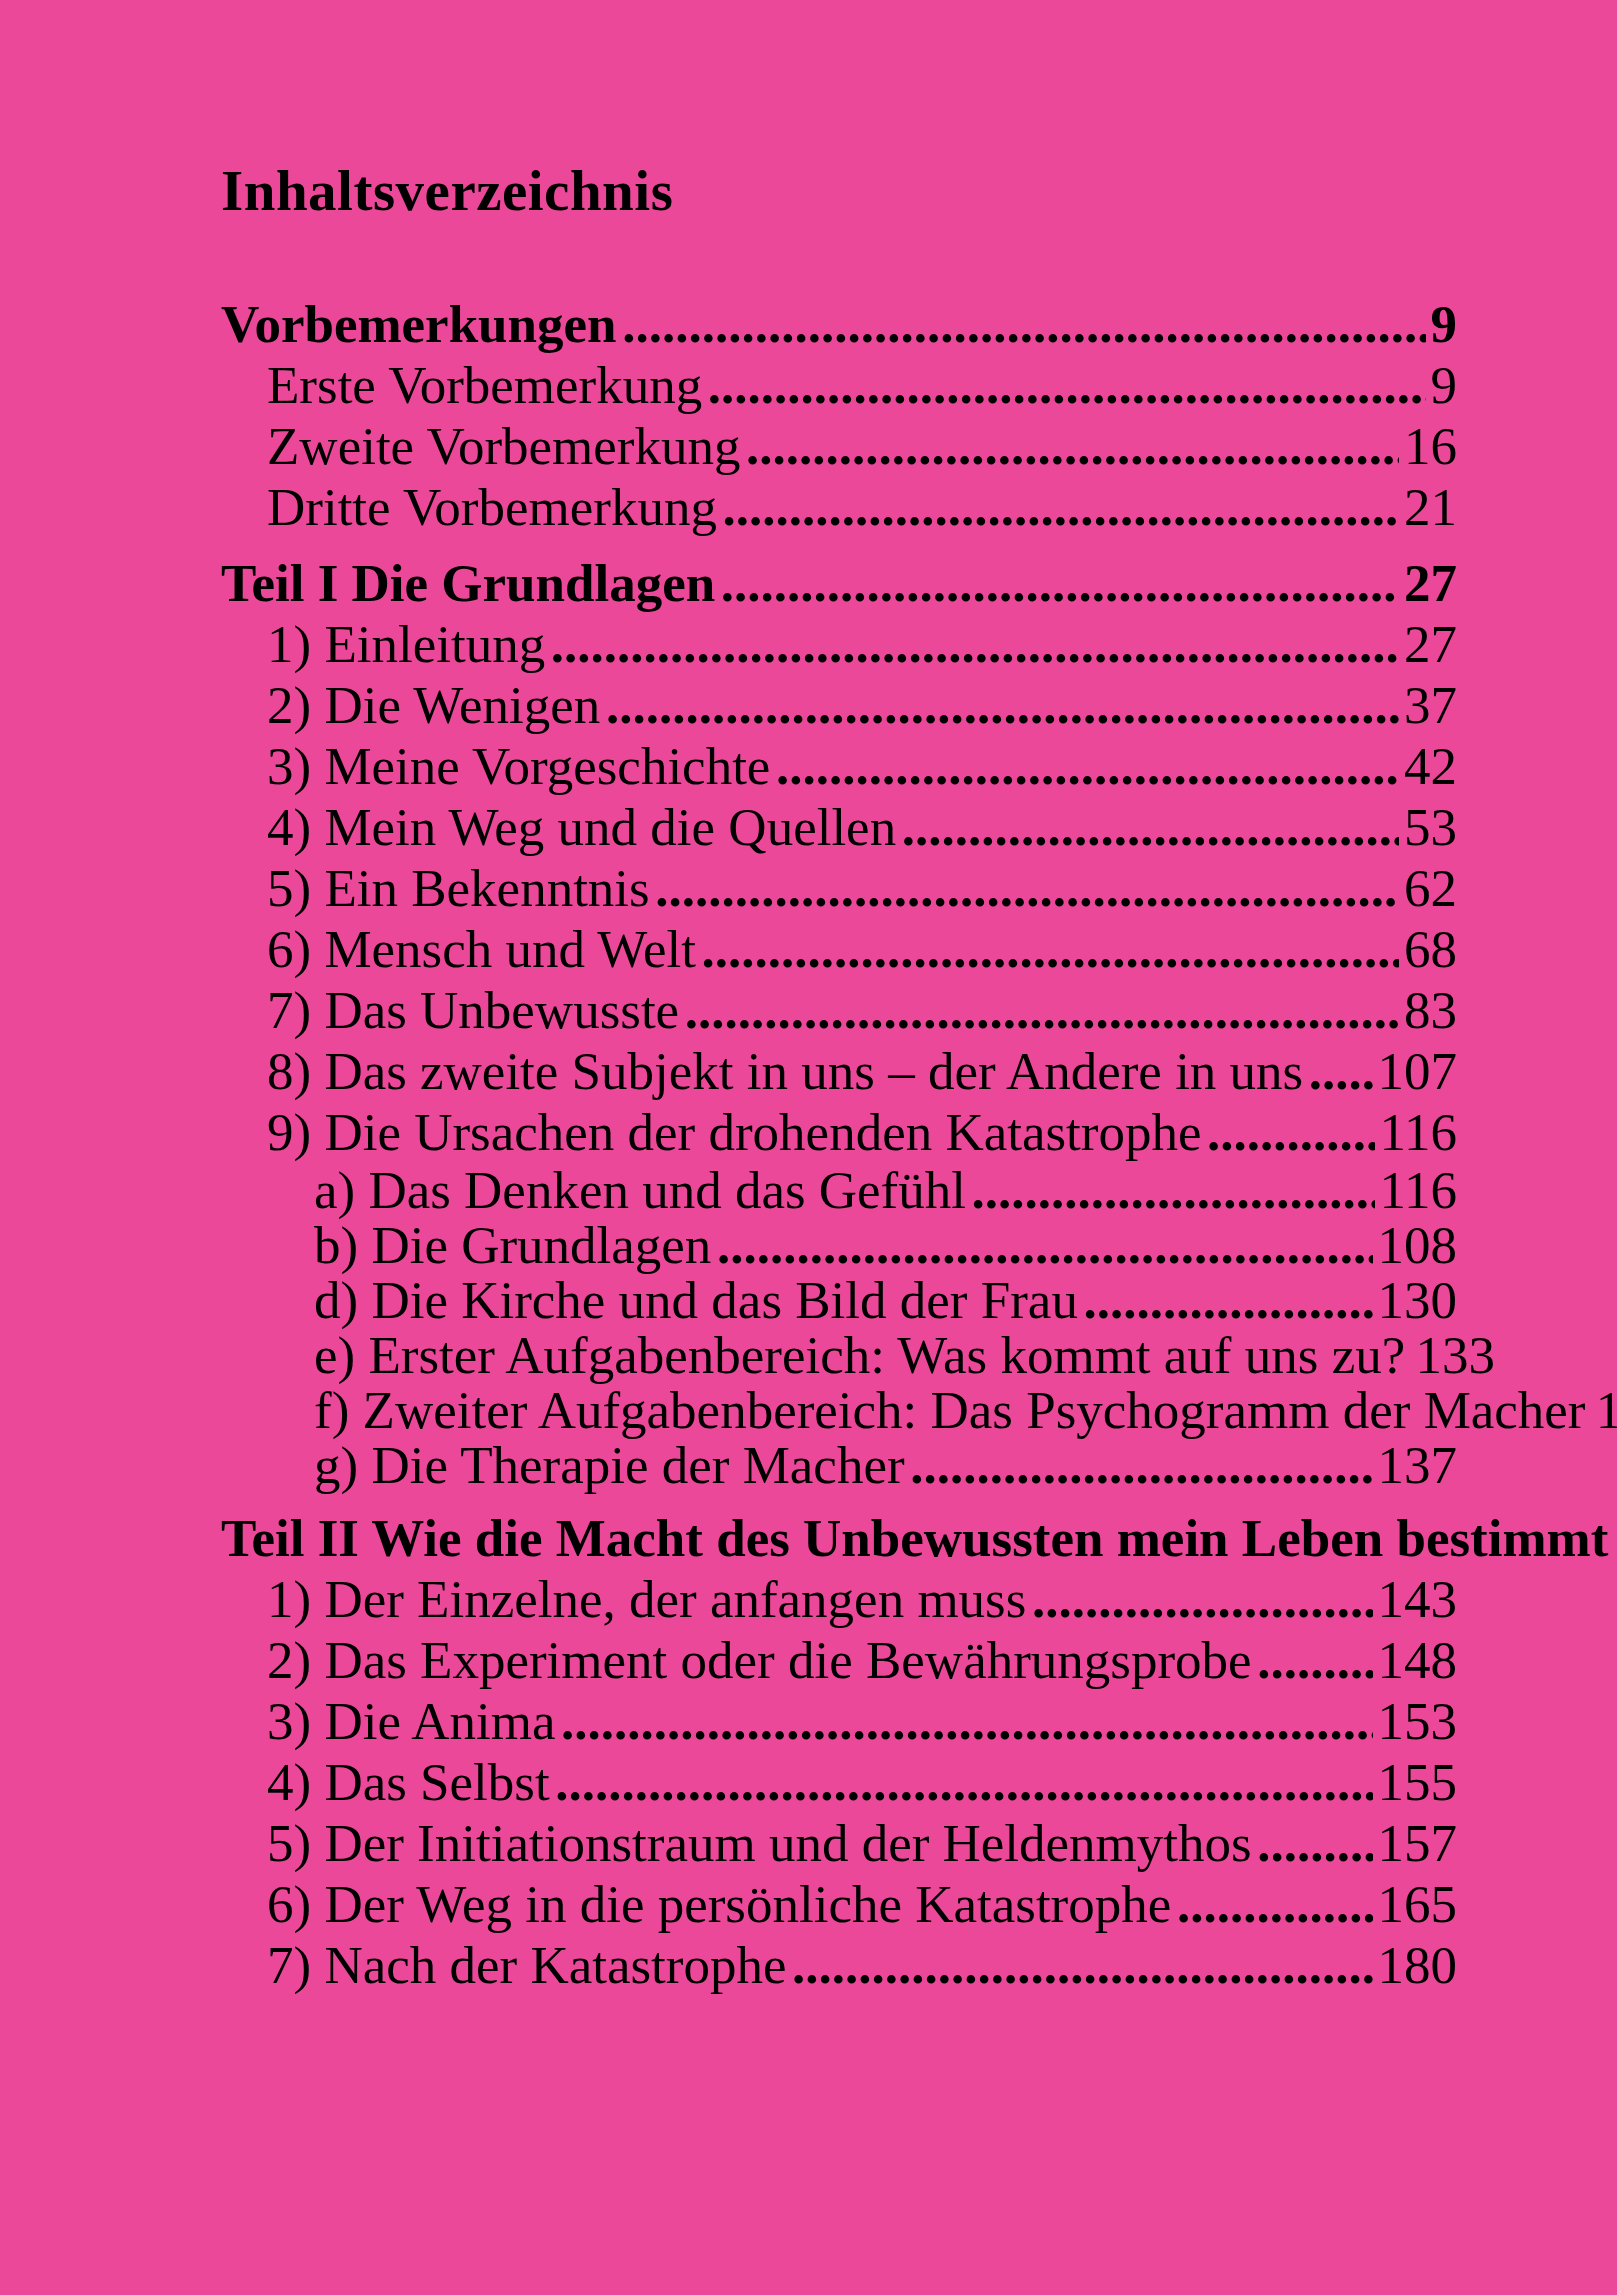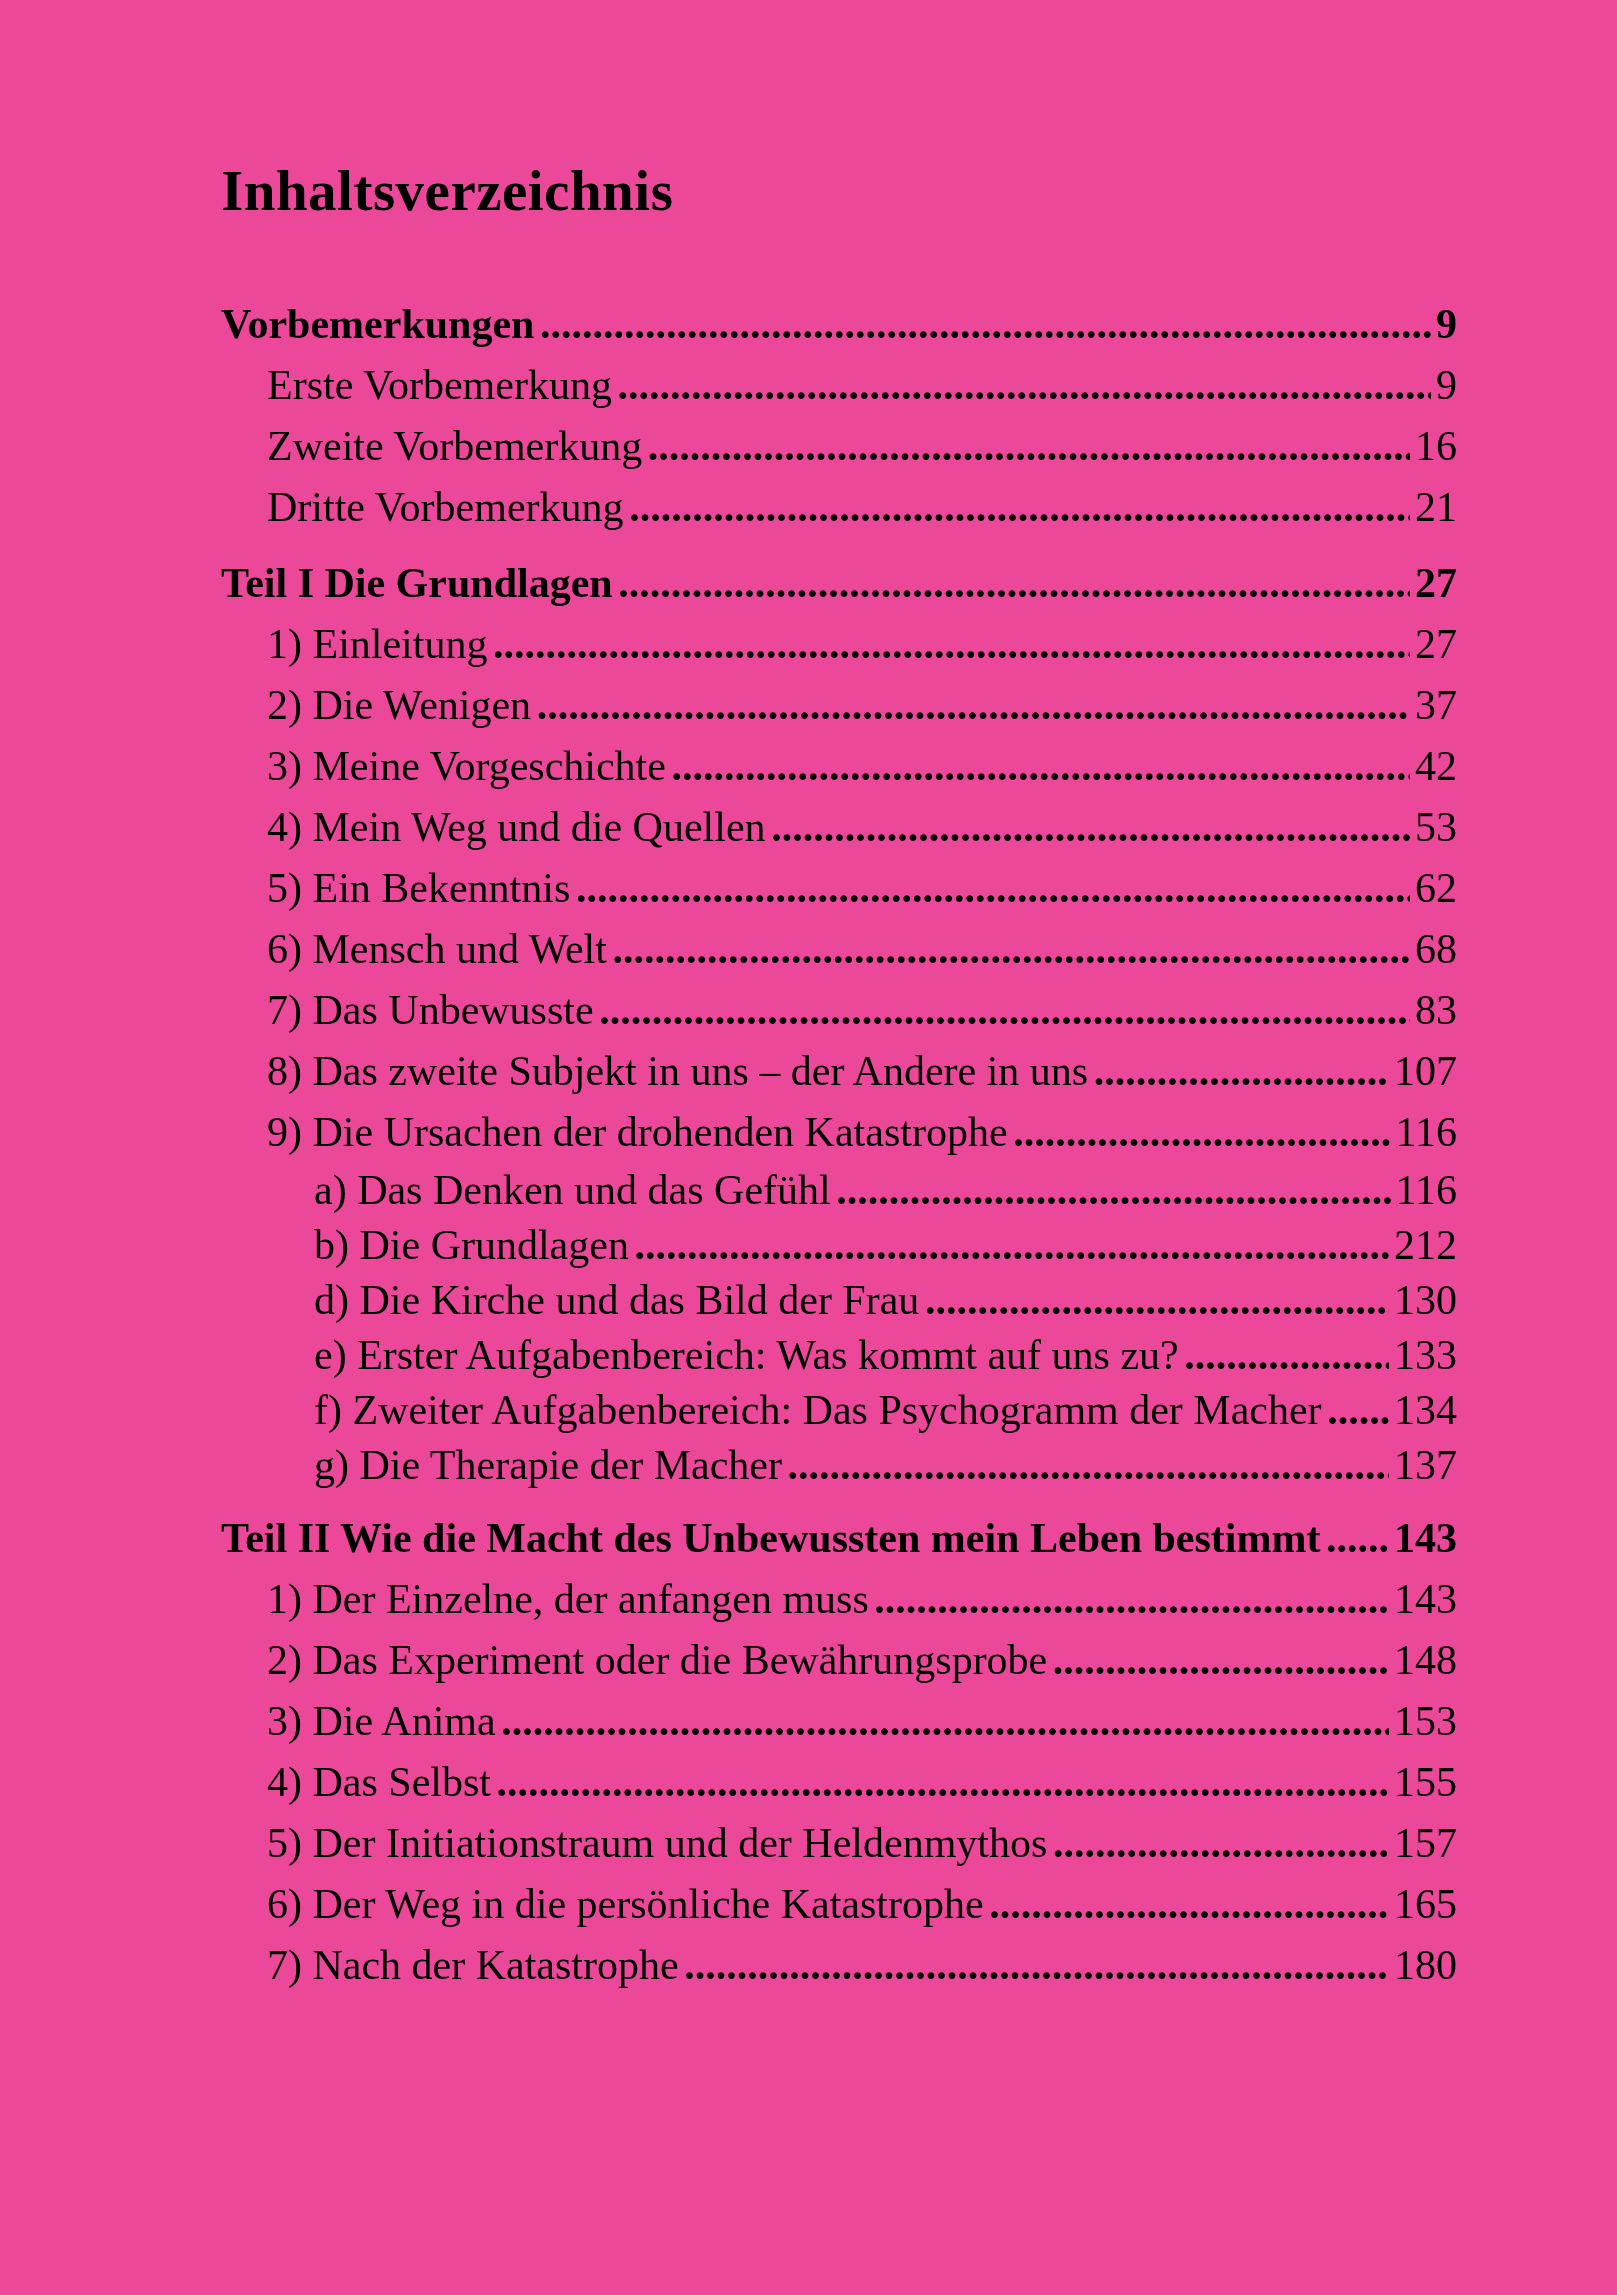--- a/index.html
+++ b/index.html
@@ -27,21 +27,21 @@
     line-height: 1.2;
     font-weight: 700;
     letter-spacing: 0.5px;
   }
   .toc {
     width: 100%;
   }
   .row {
     display: flex;
     align-items: center;
-    font-size: 42px;
+    font-size: 53px;
     line-height: 61px;
     font-weight: 400;
     white-space: nowrap;
   }
   .row.lvl1 { padding-left: 46px; }
   .row.lvl2 { padding-left: 93px; line-height: 55px; }
   .row.bold { font-weight: 700; }
   .row.section { margin-top: 15px; }
   .label { flex: 0 0 auto; }
   .dots {
@@ -138,21 +138,21 @@
         <span class="pagenum">116</span>
       </div>
       <div class="row lvl2">
         <span class="label">a) Das Denken und das Gefühl</span>
         <span class="dots"></span>
         <span class="pagenum">116</span>
       </div>
       <div class="row lvl2">
         <span class="label">b) Die Grundlagen</span>
         <span class="dots"></span>
-        <span class="pagenum">212</span>
+        <span class="pagenum">108</span>
       </div>
       <div class="row lvl2">
         <span class="label">d) Die Kirche und das Bild der Frau</span>
         <span class="dots"></span>
         <span class="pagenum">130</span>
       </div>
       <div class="row lvl2">
         <span class="label">e) Erster Aufgabenbereich: Was kommt auf uns zu?</span>
         <span class="dots"></span>
         <span class="pagenum">133</span>

